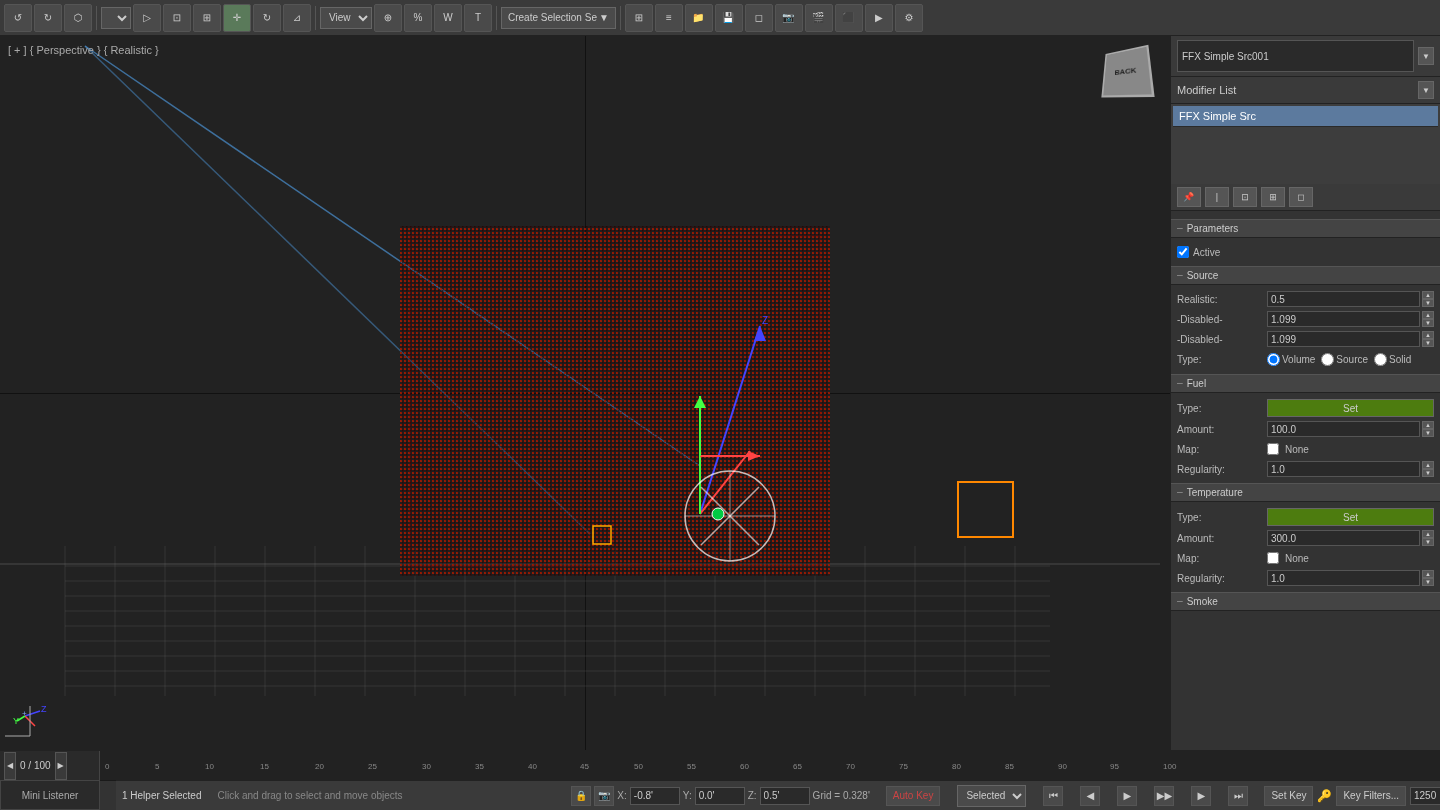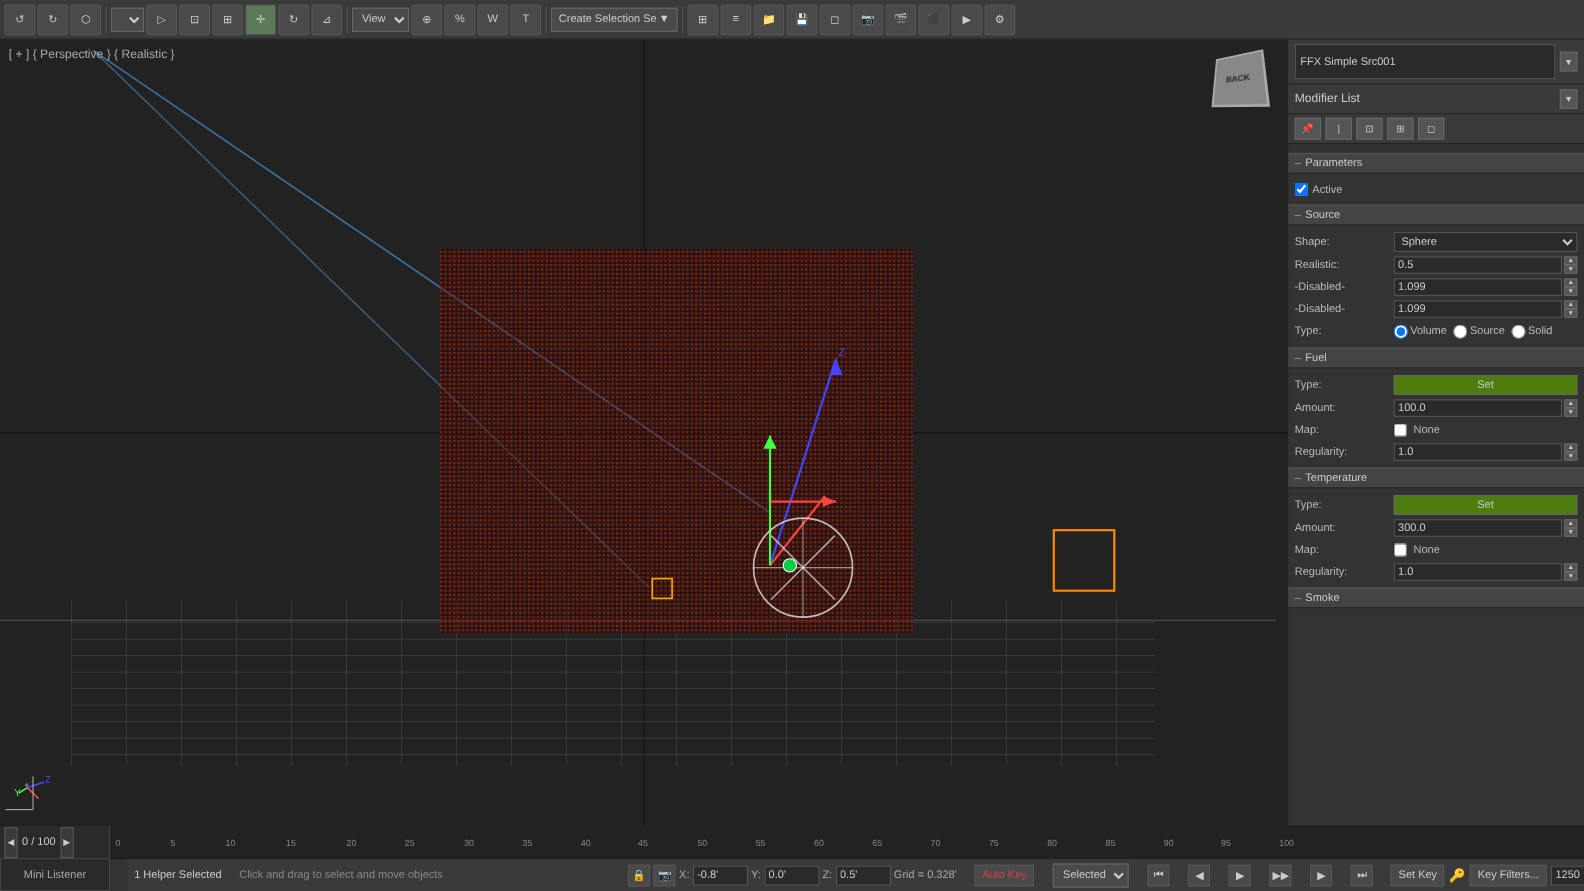--- a/index.html
+++ b/index.html
@@ -657,20 +657,25 @@
   <div id="object-name-row">
     <input type="text" id="object-name-input" value="FFX Simple Src001" style="">
     <div id="object-name-arrow">▼</div>
   </div>
 
   <div id="modifier-list-row">
     <span id="modifier-list-label">Modifier List</span>
     <div id="modifier-list-arrow">▼</div>
   </div>
 
+  <div id="modifier-stack">
+    <div class="modifier-item active">
+      <span>FFX Simple Src</span>
+    </div>
+  </div>
 
   <div id="modifier-toolbar">
     <div class="mod-btn">📌</div>
     <div class="mod-btn">|</div>
     <div class="mod-btn">⊡</div>
     <div class="mod-btn">⊞</div>
     <div class="mod-btn">◻</div>
   </div>
 
   <div id="params-panel">
@@ -683,30 +688,20 @@
     <div class="param-row">
       <input type="checkbox" class="param-checkbox" checked="" style="">
       <span class="param-label" style="flex:0 0 auto; margin-left:4px;">Active</span>
     </div>
 
     <div class="section-header">
       <span class="collapse-arrow">─</span>
       <span>Source</span>
     </div>
 
-    <div class="param-row">
-      <span class="param-label">Shape:</span>
-      <div class="param-value">
-        <select class="param-dropdown">
-          <option>Sphere</option>
-          <option>Box</option>
-          <option>Cylinder</option>
-        </select>
-      </div>
-    </div>
 
     <div class="param-row">
       <span class="param-label">Realistic:</span>
       <div class="param-value">
         <input type="text" class="param-input" value="0.5" style="">
         <div class="spinner-col">
           <div class="spinner-up">▲</div>
           <div class="spinner-down">▼</div>
         </div>
       </div>

